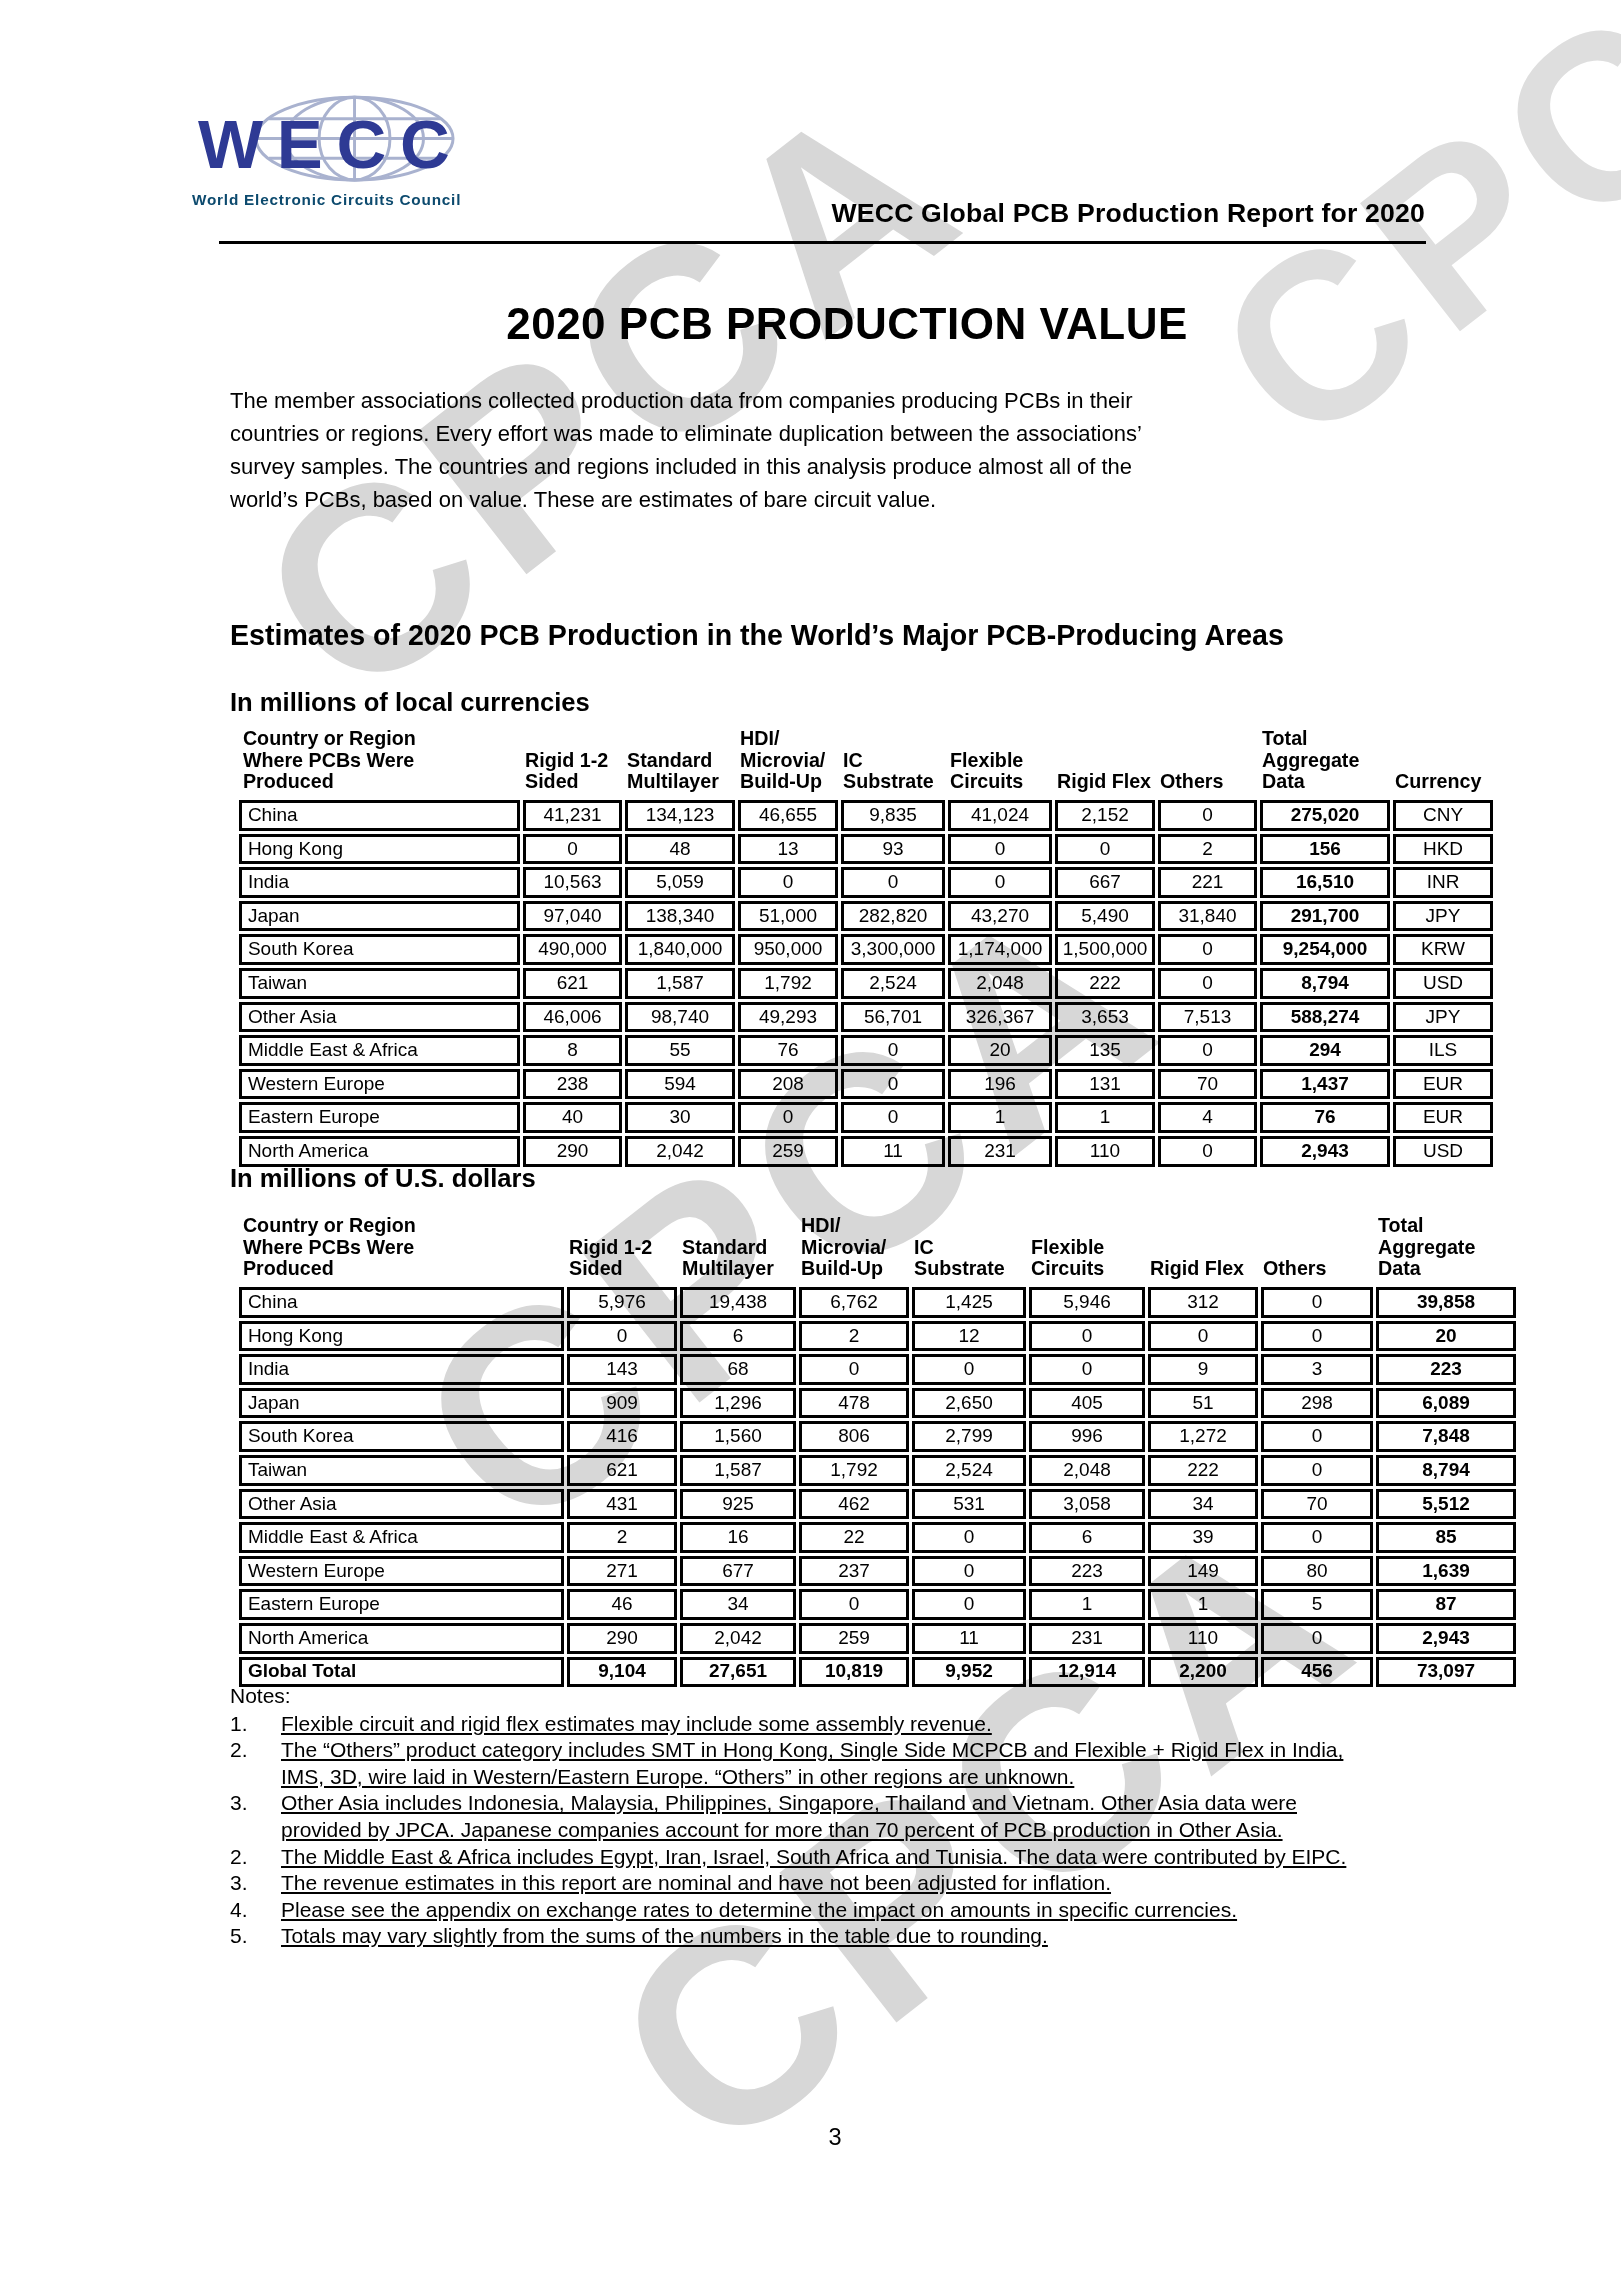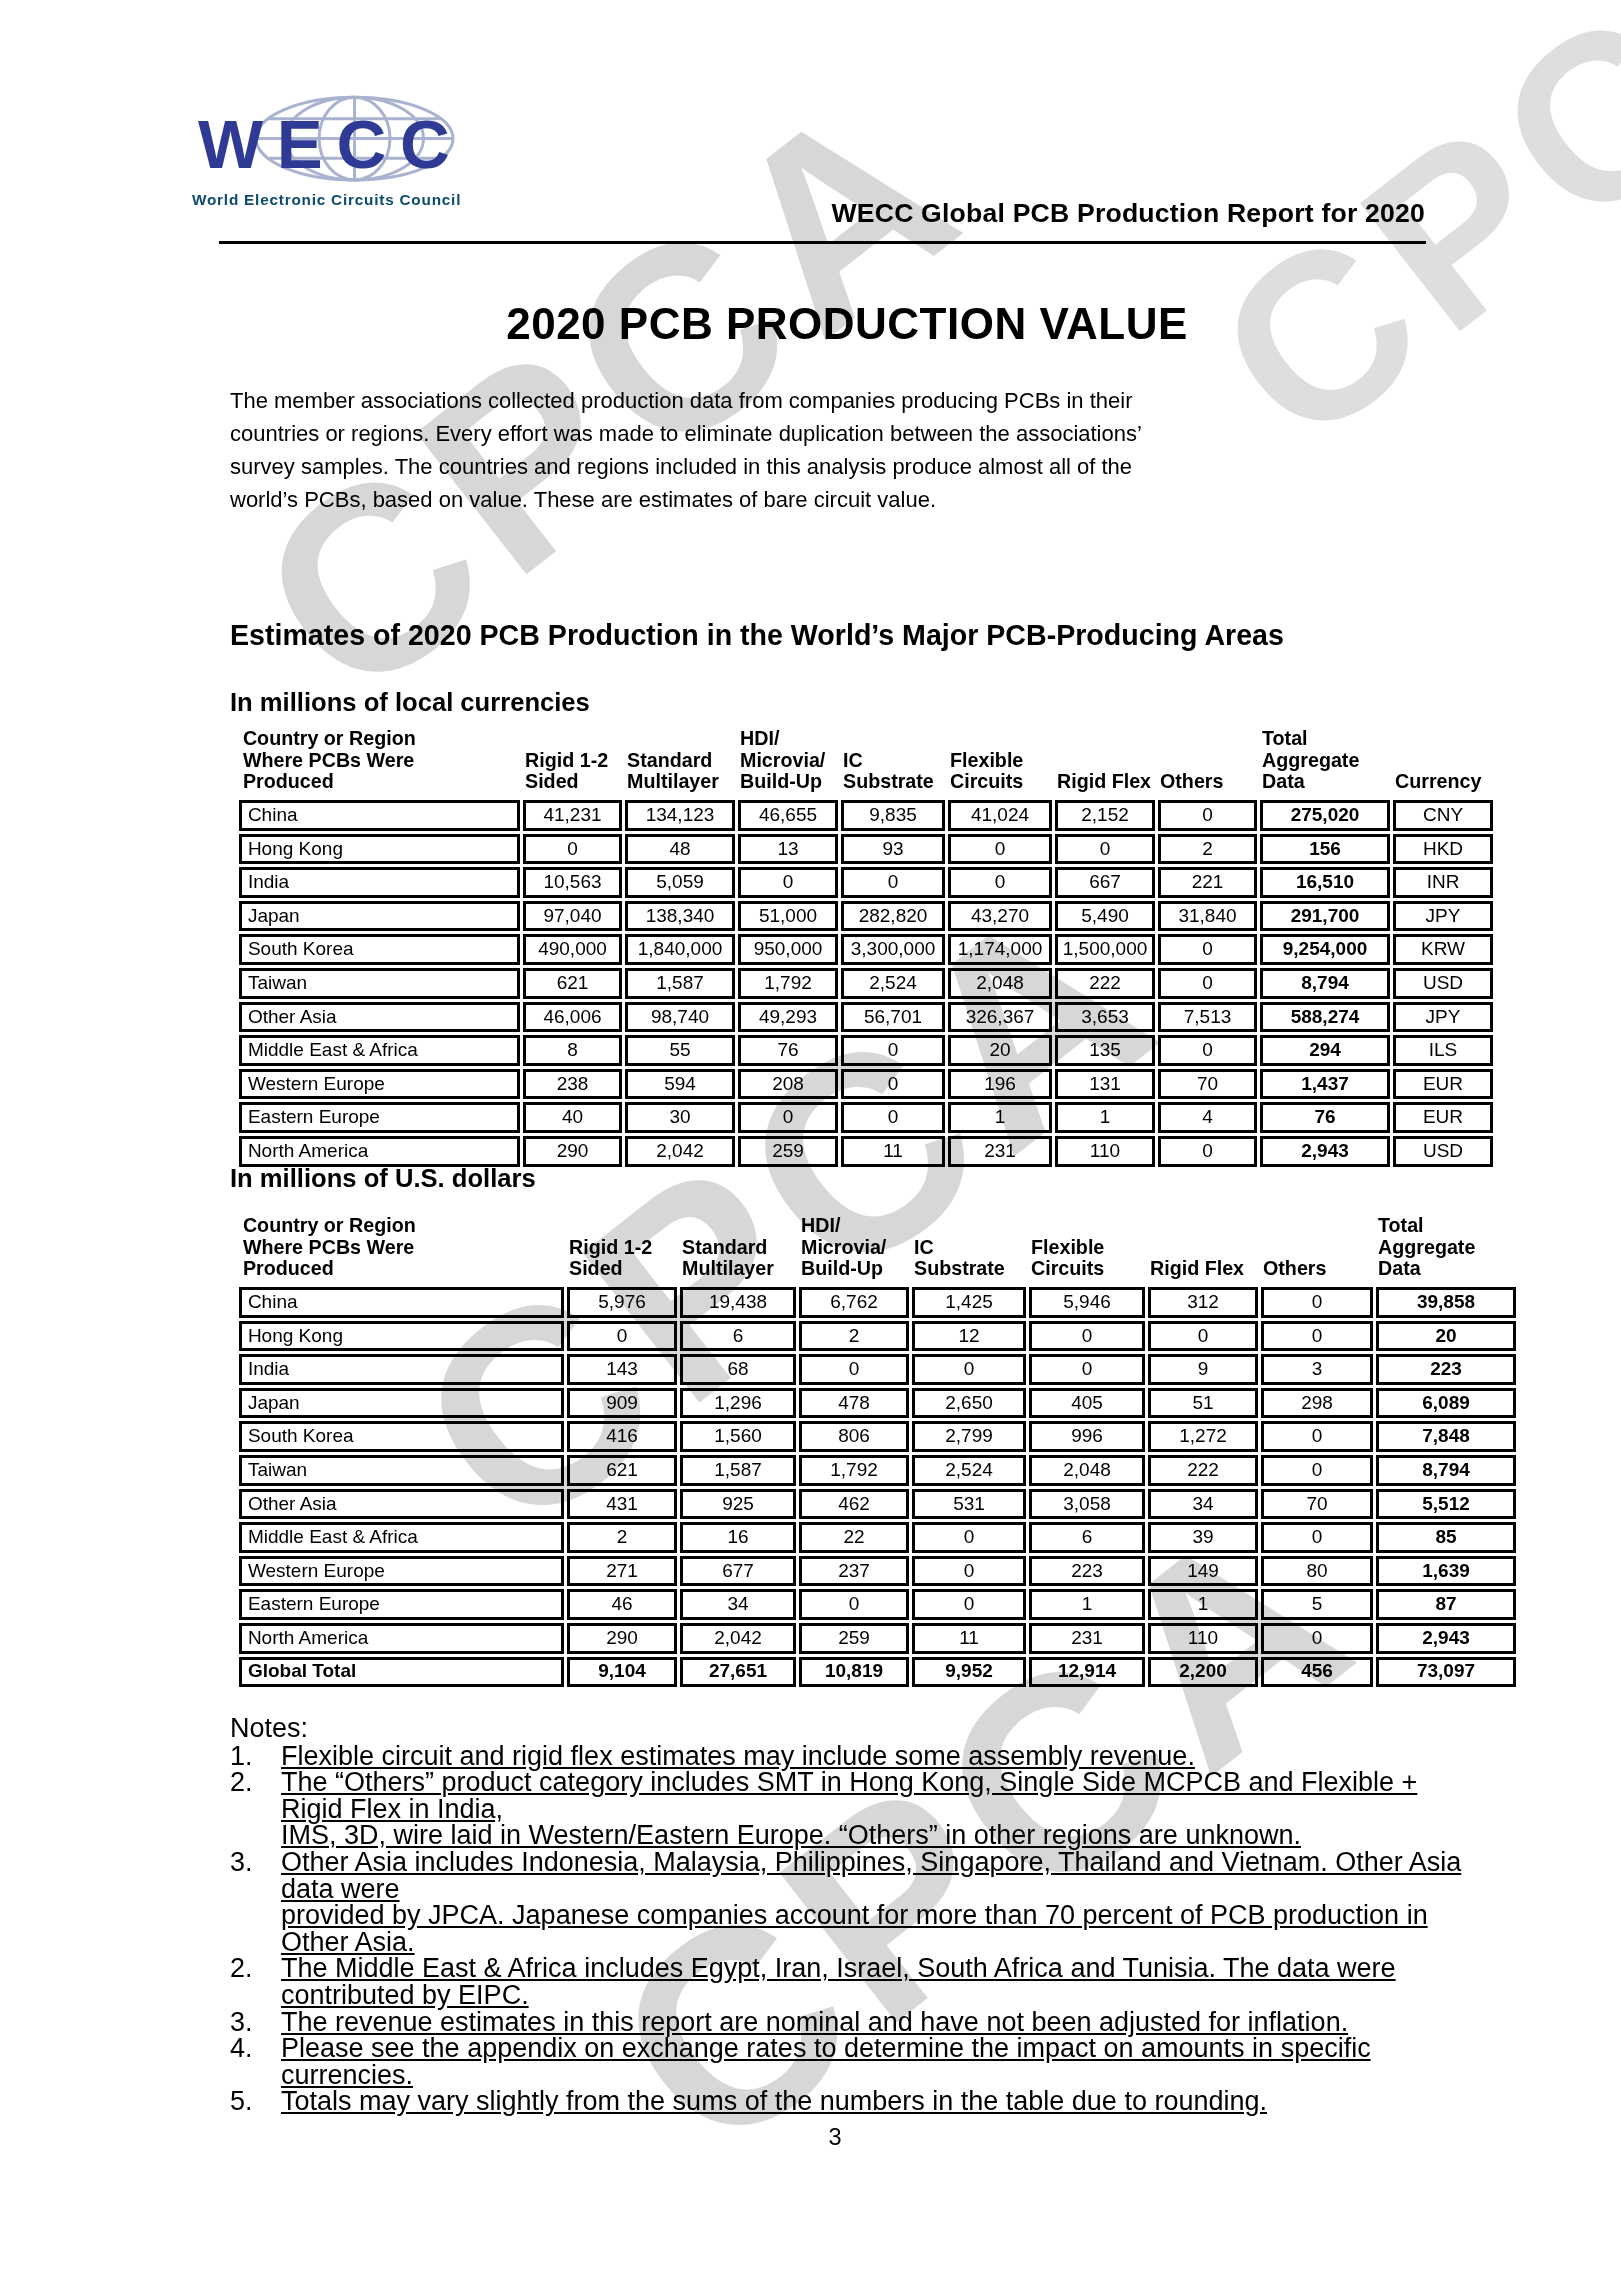--- a/index.html
+++ b/index.html
@@ -64,21 +64,21 @@
   .data-table th.first { text-align:left; padding-left:3.9px; }
   .data-table td {
     border:3px solid #000; text-align:center;
     height:24.6px; line-height:22.7px; padding:0 3.9px;
     font-size:19px; overflow:hidden; white-space:nowrap;
   }
   .data-table td.first { text-align:left; padding-left:5.9px; }
   .data-table td.total { font-weight:bold; }
   .data-table tr.bold-row td { font-weight:bold; }
 
-  .notes { position:absolute; left:230px; top:1683px; width:1241px; font-size:27px; line-height:26.6px;margin-top:32px; }
+  .notes { position:absolute; left:230px; top:1683px; width:1241px; font-size:21px; line-height:26.6px; }
   .notes-heading { margin-bottom:1px; }
   .note-item { display:flex; }
   .note-num { width:51px; flex:0 0 51px; }
   .note-text { white-space:pre-line;text-decoration:underline; }
 
   .page-number { position:absolute; left:177px; top:2124px; width:1316px; text-align:center; font-size:23.6px; }
 </style>
 </head>
 <body>
 

